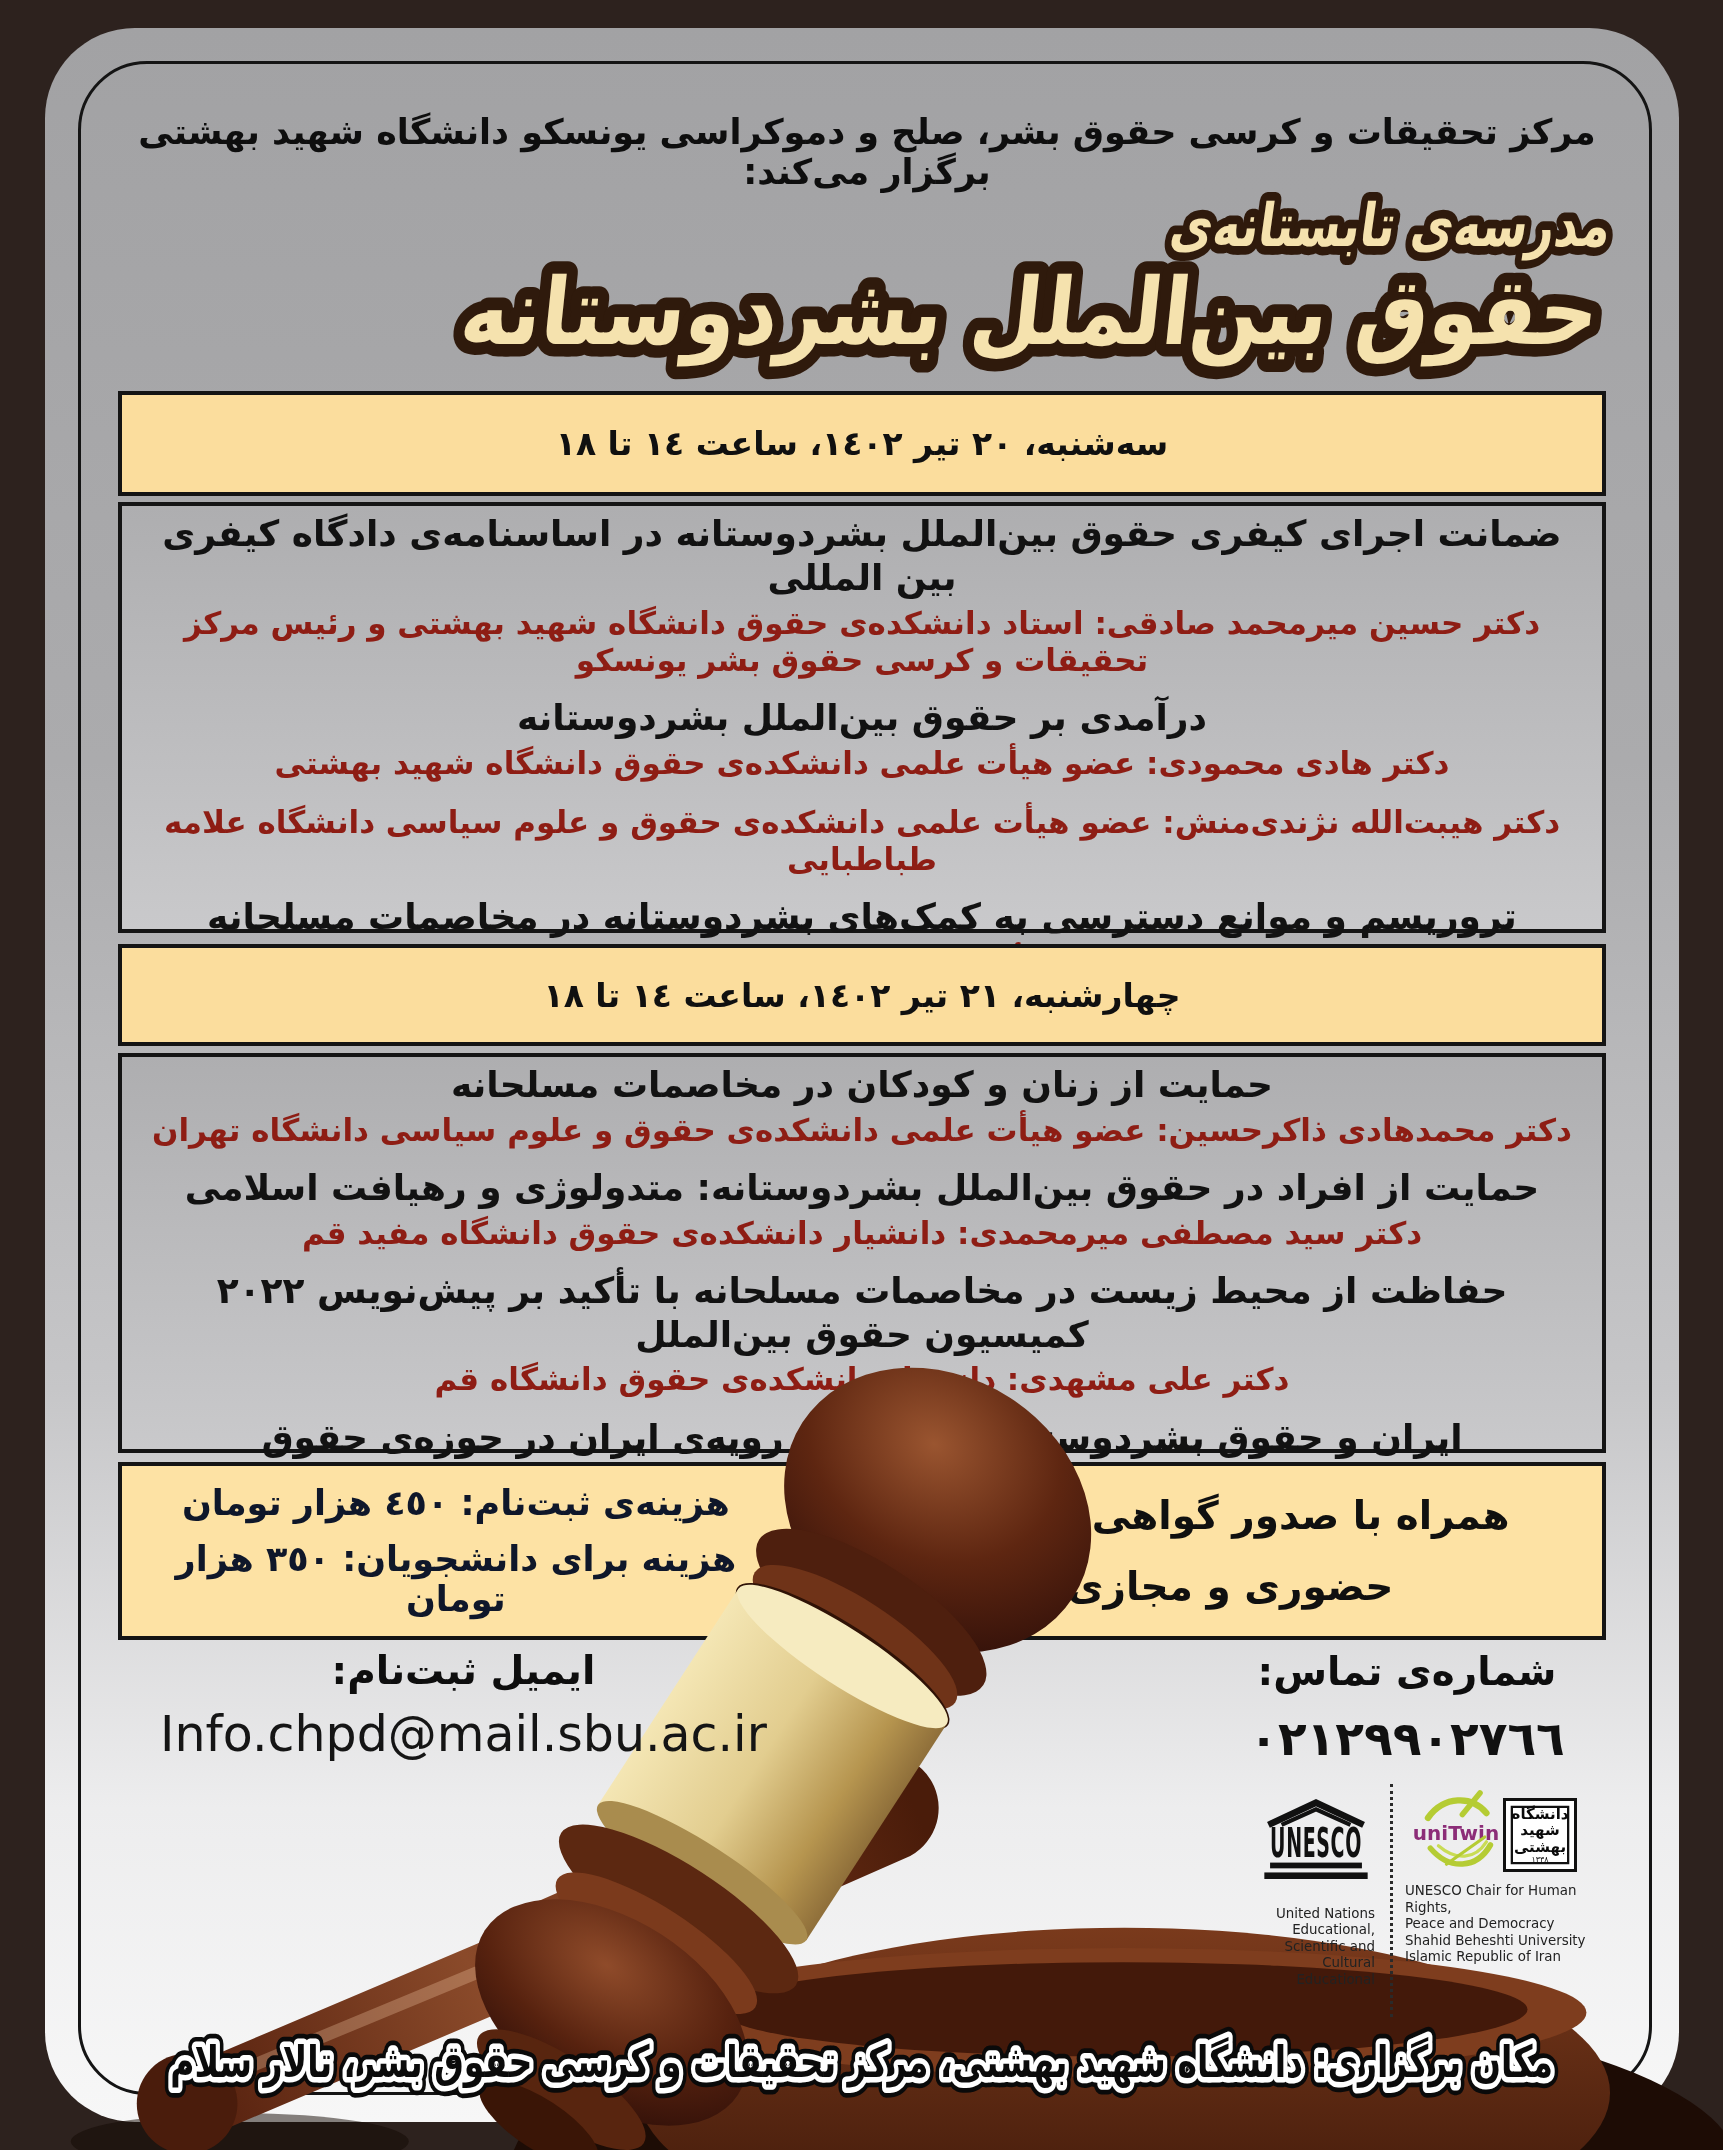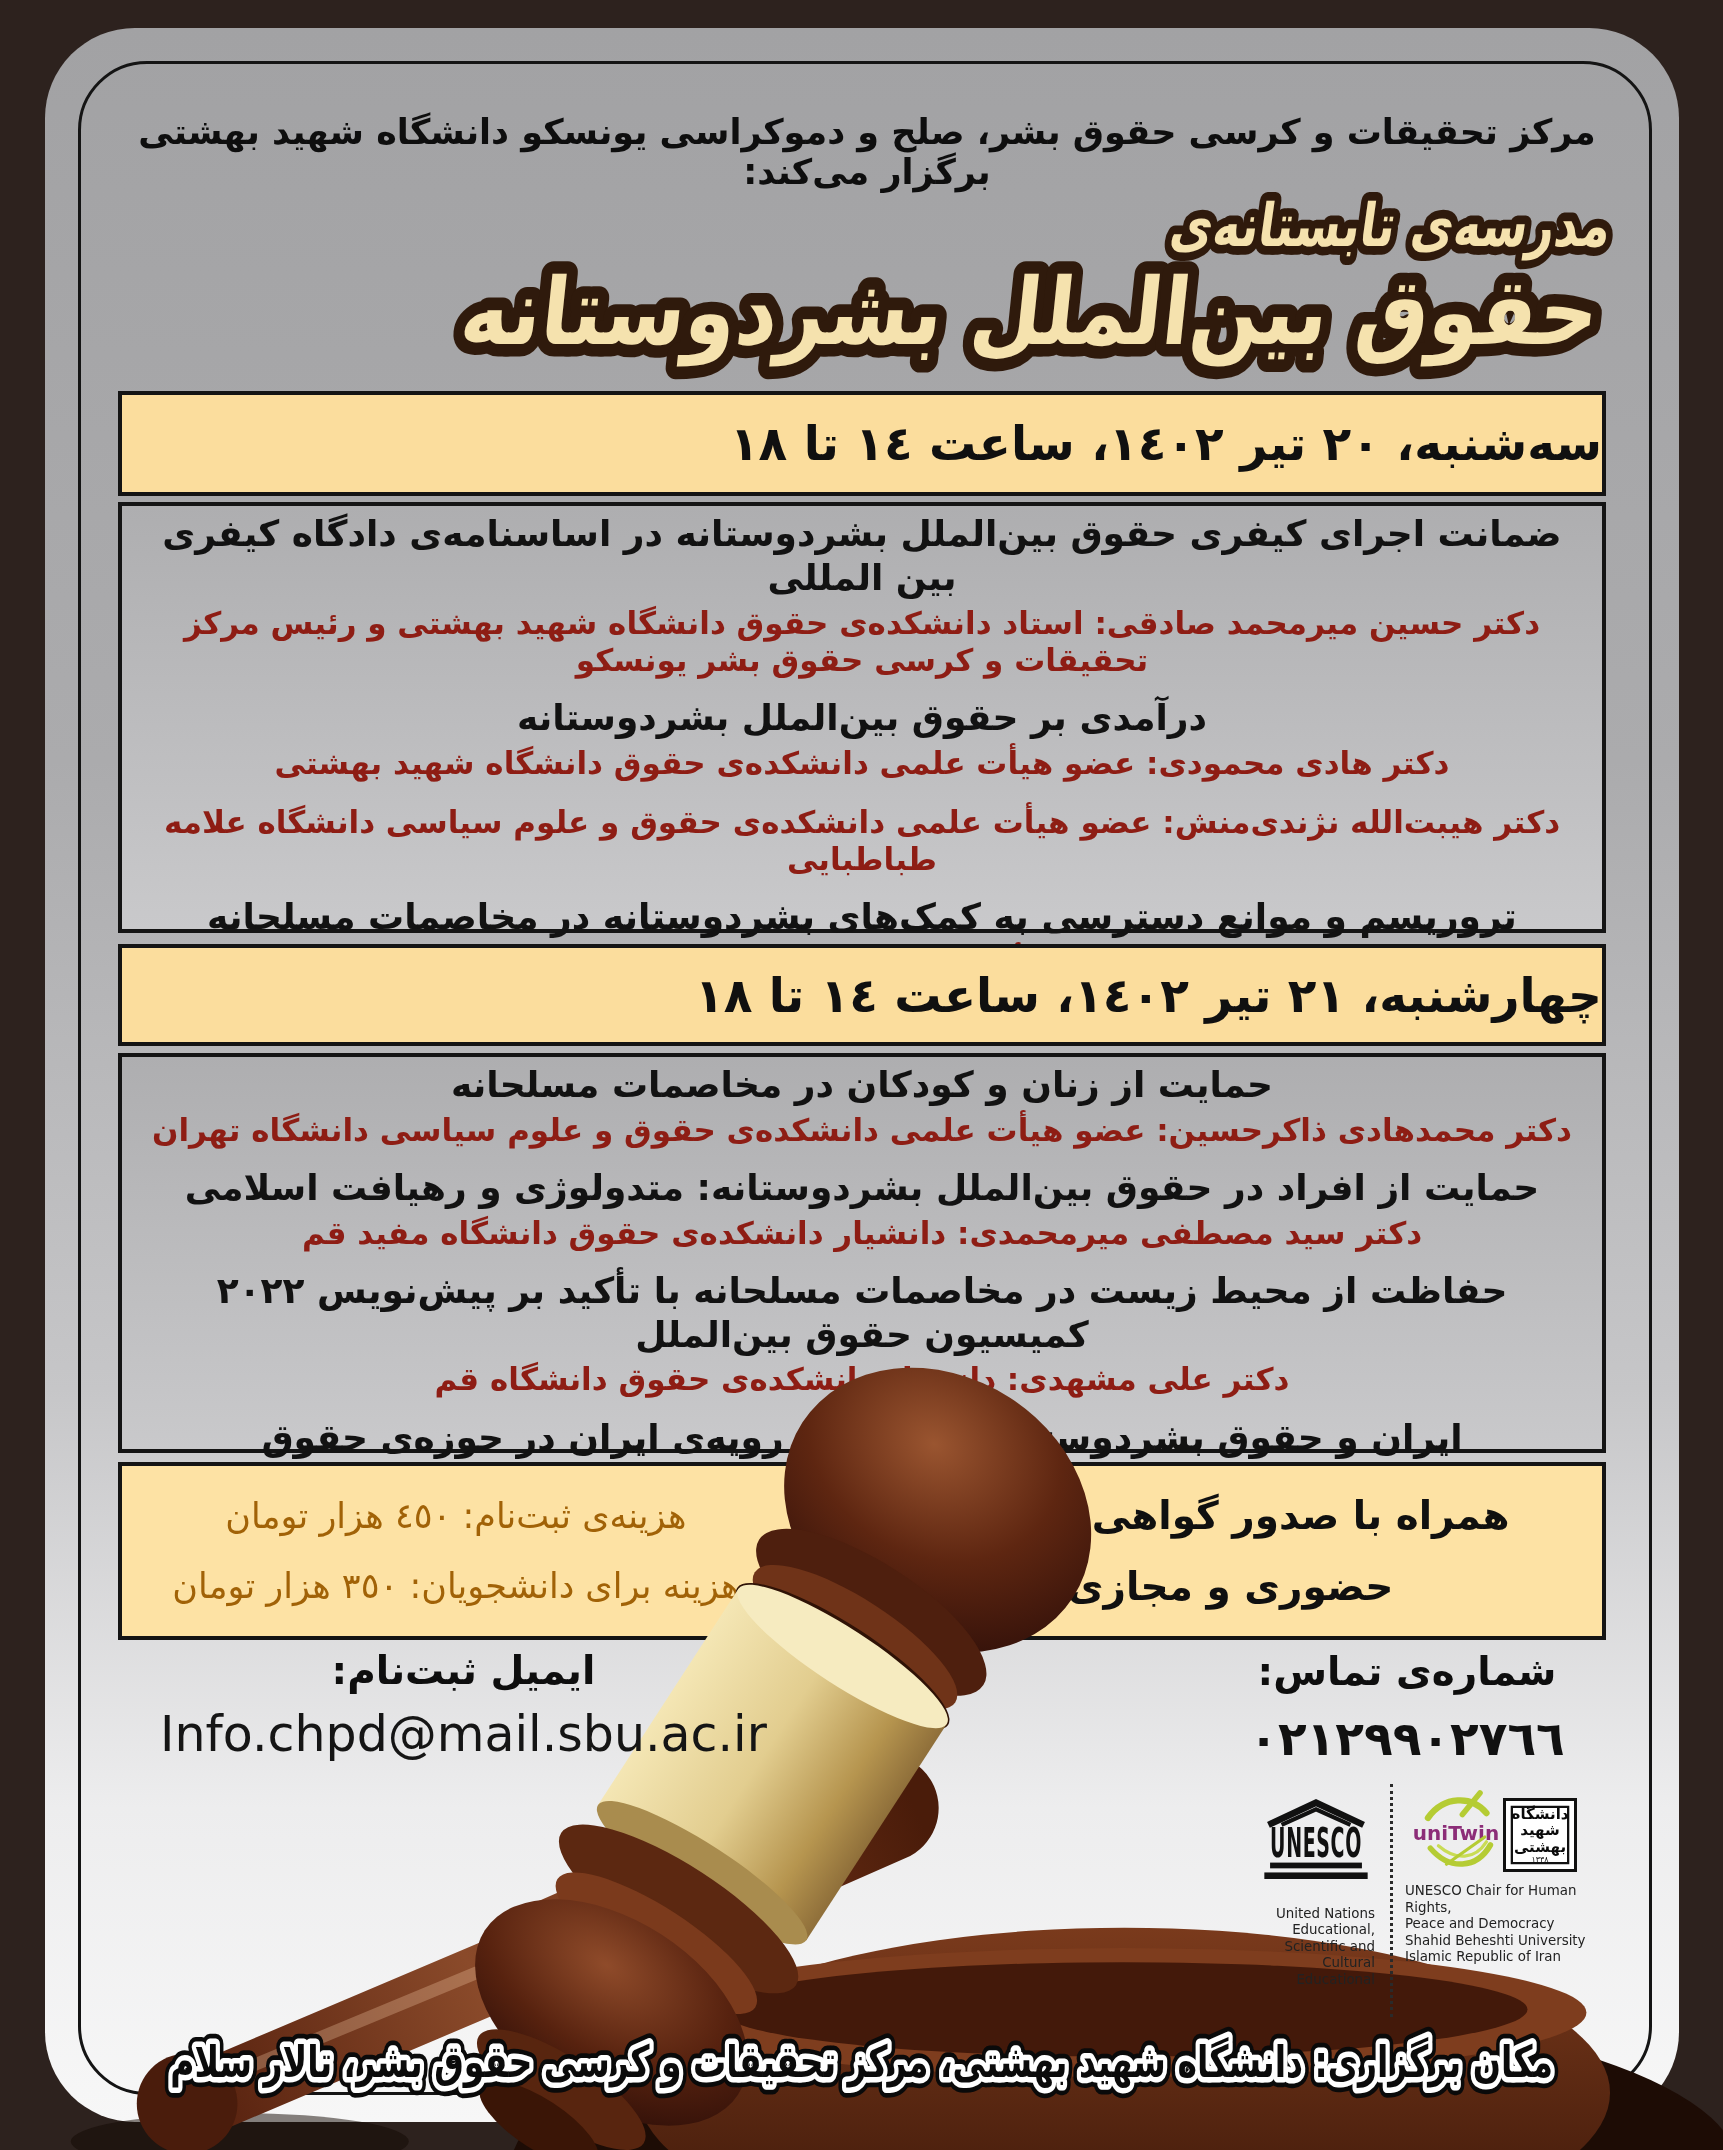--- a/index.html
+++ b/index.html
@@ -6,33 +6,33 @@
   .poster{position:relative;width:1724px;height:2151px;background:#2d221e;overflow:hidden;
           font-family:"DejaVu Sans",sans-serif;padding-left:36px;}
   .panel{position:absolute;left:45px;top:28px;width:1634px;height:2094px;border-radius:90px;
          background:linear-gradient(180deg,#a2a2a4 0%,#ababad 35%,#c6c6c8 65%,#ededee 85%,#f7f7f7 100%);}
   .inset-line{position:absolute;left:78px;top:61px;width:1568px;height:2028px;border:3.1px solid #141414;
          border-radius:69px;pointer-events:none;z-index:2;}
   .top-caption{position:absolute;left:123px;top:112px;width:1488px;text-align:center;direction:rtl;
          font-weight:bold;font-size:35px;color:#0e0e0e;z-index:3;}
   .title-svg{position:absolute;left:0;z-index:3;}
   .boxes{position:absolute;left:118px;width:1488px;z-index:3;box-sizing:border-box;}
-  .bar{background:#fbdd9d;border:4.7px solid #141414;display:flex;align-items:center;
-       direction:rtl;font-weight:bold;font-size:47px;color:#101010;}
+  .bar{background:#fbdd9d;border:4.7px solid #141414;display:flex;align-items:center;justify-content:center;
+       direction:rtl;font-weight:bold;font-size:33px;color:#101010;}
   .content{background:linear-gradient(180deg,#aeaeb0,#c9c9cb);border:4.7px solid #141414;
        display:flex;flex-direction:column;justify-content:space-evenly;direction:rtl;
        padding:6.3px 27px;text-align:center;gap:17px;}
   .topic{font-weight:bold;font-size:36px;color:#121212;line-height:1.22;}
   .speaker{font-weight:bold;font-size:31px;color:#8e1d14;line-height:1.2;margin-top:4.7px;}
   .fee-box{position:absolute;left:118px;top:1462px;width:1488px;height:178px;background:#fde2a4;
        border:4.7px solid #141414;z-index:3;box-sizing:border-box;}
   .fee-cert{position:absolute;right:31px;top:0;height:100%;width:46%;display:flex;flex-direction:column;
        justify-content:space-evenly;direction:rtl;text-align:center;font-weight:bold;font-size:39px;color:#101010;}
   .fee-costs{position:absolute;left:15.7px;top:0;height:100%;width:43%;display:flex;flex-direction:column;
-       justify-content:space-evenly;direction:rtl;text-align:center;font-weight:normal;font-size:35px;color:#a16207;}
+       justify-content:space-evenly;direction:rtl;text-align:center;font-weight:bold;font-size:35px;color:#0f172a;}
   .email-block{position:absolute;left:102px;top:1648px;width:723px;text-align:center;z-index:5;}
   .email-label{direction:rtl;font-weight:bold;font-size:39px;color:#0e0e0e;}
   .email-addr{margin-top:12.6px;font-size:49px;color:#151515;direction:ltr;}
   .phone-block{position:absolute;left:1124px;top:1649px;width:566px;text-align:center;z-index:5;}
   .phone-label{direction:rtl;font-weight:bold;font-size:39px;color:#0e0e0e;}
   .phone-number{margin-top:17.3px;direction:ltr;font-weight:bold;font-size:47px;letter-spacing:7.9px;color:#111;}
   .logos{position:absolute;left:1226px;top:1784px;width:409px;height:236px;z-index:5;}
   .unesco-wrap{position:absolute;left:31px;top:12.6px;width:118px;}
   .logo-caption{margin-top:24px;font-size:13.4px;line-height:16.5px;color:#222;text-align:right;}
   .dotted-div{position:absolute;left:164px;top:0;height:233px;width:0;border-right:3.9px dotted #2a2a2a;}

